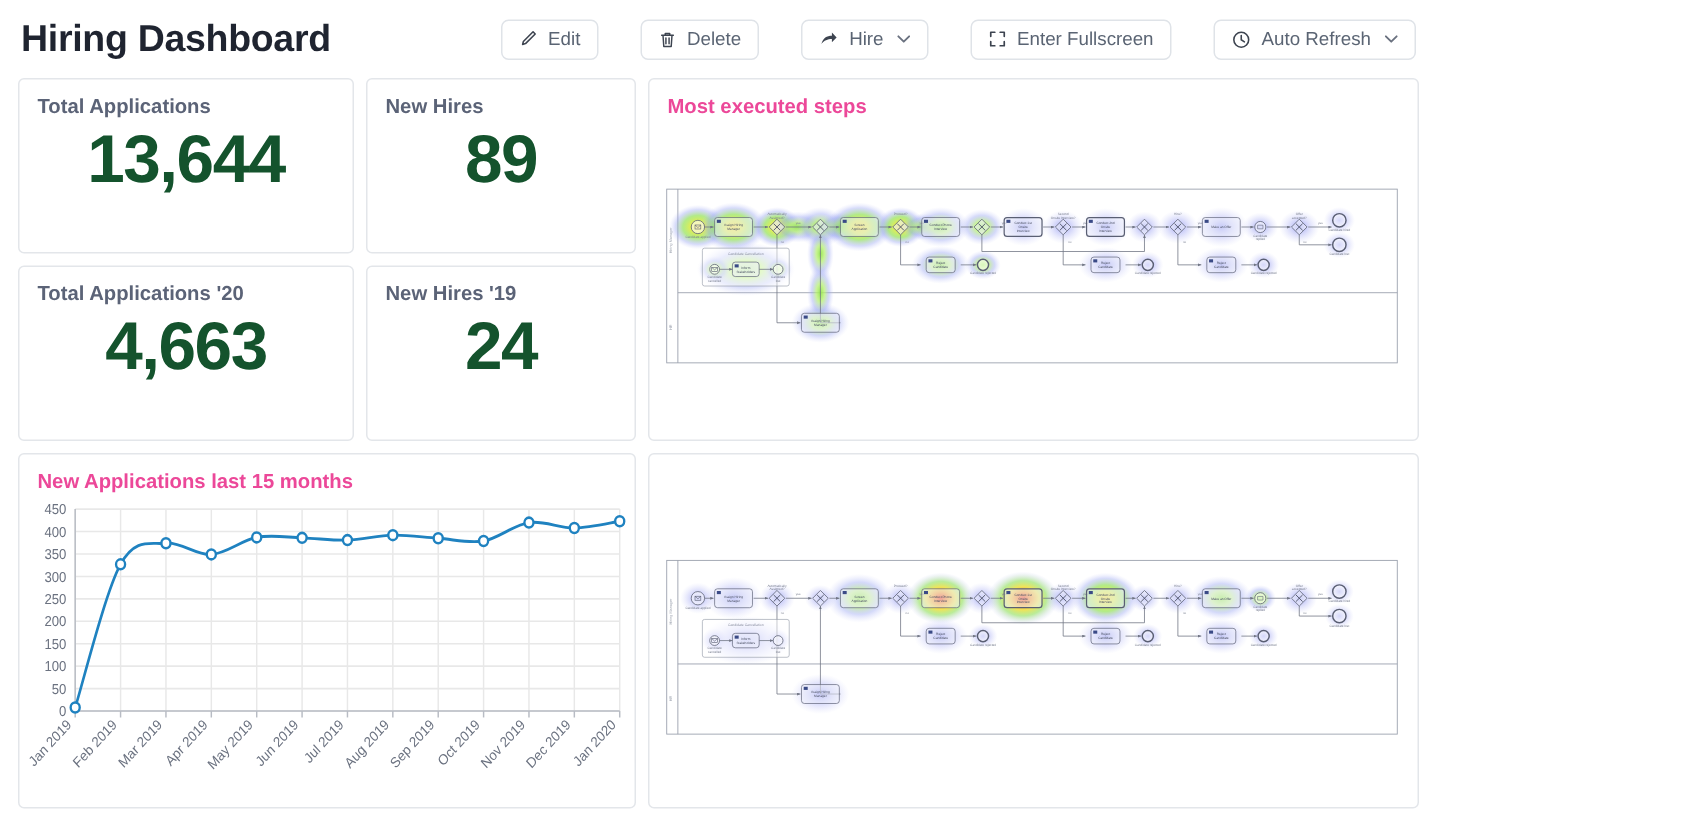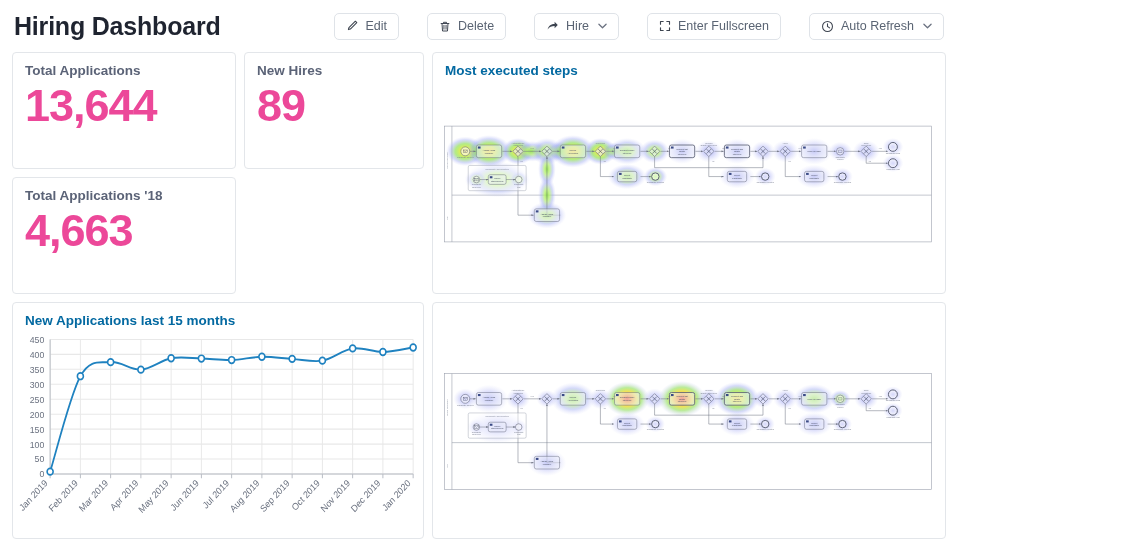--- a/index.html
+++ b/index.html
@@ -44,26 +44,26 @@
   .card {
     border: 1px solid #e3e6ea; border-radius: 4px;
     background: #ffffff; overflow: hidden; position: relative;
   }
   .kpi { padding: 10px 12px 0 12px; }
   .kpi-label {
     font-size: 13.5px; font-weight: bold; color: #5b6377;
     white-space: nowrap;
   }
   .kpi-value {
-    font-size: 45px; font-weight: bold; color: #ec4899;
-    text-align: left; line-height: 1.15; letter-spacing: -1px;
+    font-size: 45px; font-weight: bold; color: #14532d;
+    text-align: center; line-height: 1.15; letter-spacing: -1px;
     margin-top: 2px;
   }
   .panel-title {
-    font-size: 13.5px; font-weight: bold; color: #0369a1;
+    font-size: 13.5px; font-weight: bold; color: #ec4899;
     padding: 10px 12px 0 12px; white-space: nowrap;
   }
 
   .c-r1c1 { grid-column: 1; grid-row: 1; }
   .c-r1c2 { grid-column: 2; grid-row: 1; }
   .c-r2c1 { grid-column: 1; grid-row: 2; }
   .c-r2c2 { grid-column: 2; grid-row: 2; }
   .c-top  { grid-column: 3; grid-row: 1 / span 2; }
   .c-line { grid-column: 1 / span 2; grid-row: 3; }
   .c-bot  { grid-column: 3; grid-row: 3; }
@@ -146,23 +146,27 @@
 
     <div class="card kpi c-r1c1">
       <div class="kpi-label">Total Applications</div>
       <div class="kpi-value">13,644</div>
     </div>
     <div class="card kpi c-r1c2">
       <div class="kpi-label">New Hires</div>
       <div class="kpi-value">89</div>
     </div>
     <div class="card kpi c-r2c1">
-      <div class="kpi-label">Total Applications '18</div>
+      <div class="kpi-label">Total Applications '20</div>
 
       <div class="kpi-value">4,663</div>
+    </div>
+    <div class="card kpi c-r2c2">
+      <div class="kpi-label">New Hires '19</div>
+      <div class="kpi-value">24</div>
     </div>
 
     <div class="card c-top">
       <div class="panel-title">Most executed steps</div>
       <div class="bpmn-area">
         <svg id="bpmn-top" viewBox="0 0 660 160" width="100%" height="100%" preserveAspectRatio="xMidYMid meet">
             <defs>
               <radialGradient id="bpmn-top-cold">
                 <stop offset="0%" stop-color="#8d93f0" stop-opacity="0.92"></stop>
                 <stop offset="42%" stop-color="#a9aef4" stop-opacity="0.5"></stop>

